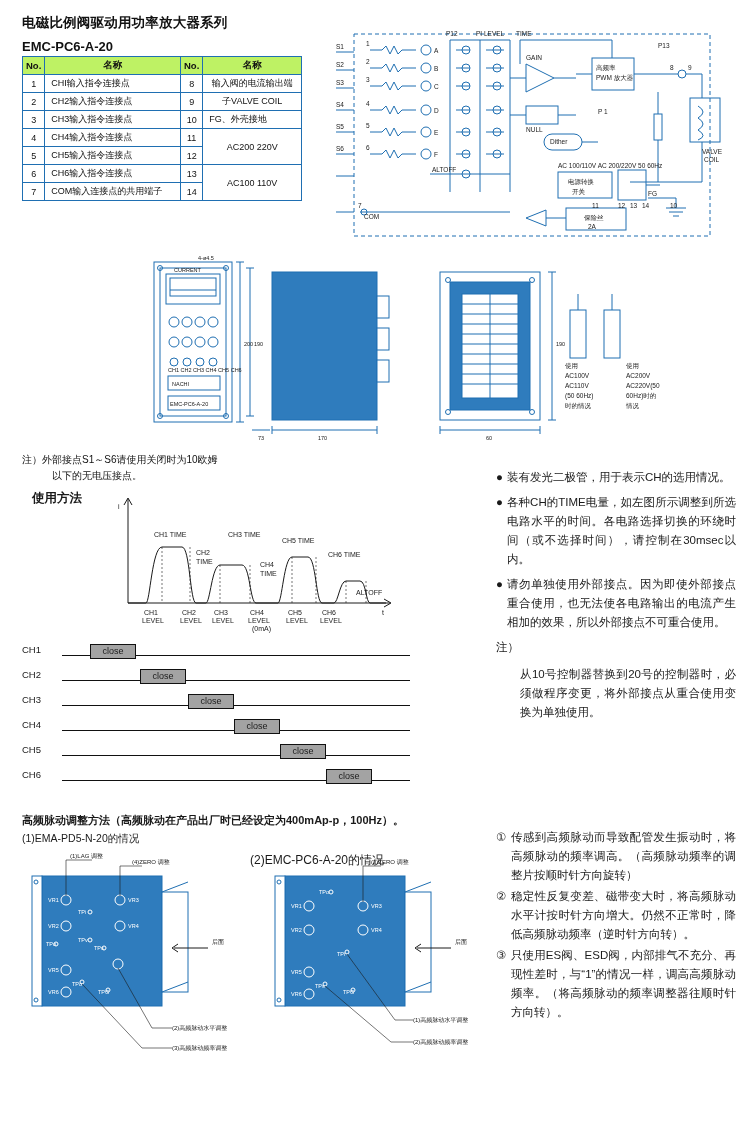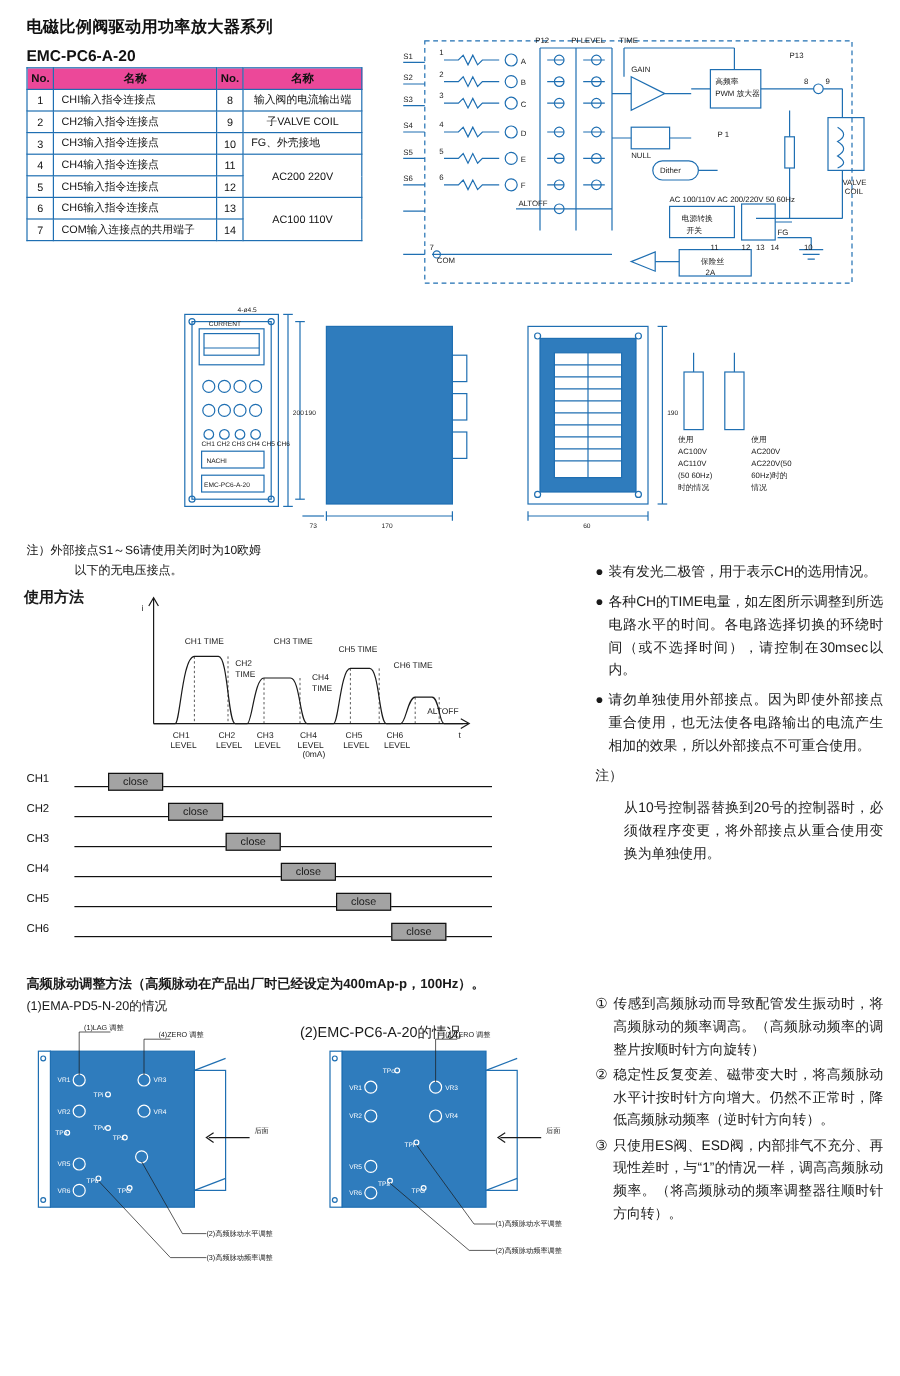--- a/index.html
+++ b/index.html
@@ -22,37 +22,37 @@
   
   .term-table { position:absolute; left:22px; top:56px; width:280px; border-collapse:collapse; }
   .term-table td, .term-table th {
     border:1px solid #1f6fb2;
     font-size:9px;
     padding:2px 3px;
     text-align:center;
     color:#111;
     height:18px;
   }
-  .term-table th { background:#ec4899; font-weight:bold; font-size:9.5px; }
+  .term-table th { background:#bef264; font-weight:bold; font-size:9.5px; }
   .term-table td.no { width:22px; background:#ffffff; }
   .term-table td.nm { text-align:left; padding-left:6px; }
   .term-table td.nm-c { text-align:center; }
 
   
   .schematic { position:absolute; left:330px; top:22px; width:404px; height:225px; }
 
   
   .mech { position:absolute; left:140px; top:250px; width:600px; height:195px; }
 
   
   .note1 { position:absolute; left:22px; top:452px; font-size:10px; line-height:16px; color:#111; width:320px; }
-  .note1 .ind { display:block; margin-left:40px; }
-
-  
-  .usage-head { position:absolute; left:20px; top:490px; font-size:12.5px; font-weight:bold; }
+  .note1 .ind { display:block; margin-left:30px; }
+
+  
+  .usage-head { position:absolute; left:32px; top:490px; font-size:12.5px; font-weight:bold; }
 
   
   .timing { position:absolute; left:110px; top:495px; width:280px; height:130px; }
 
   
   .ch-rows { position:absolute; left:22px; top:640px; width:390px; }
   .ch-row { position:relative; height:25px; }
   .ch-row .lbl { position:absolute; left:0; top:4px; font-size:9.5px; }
   .ch-row .line { position:absolute; left:40px; right:2px; top:15px; height:1px; background:#111; }
   .ch-row .box {

